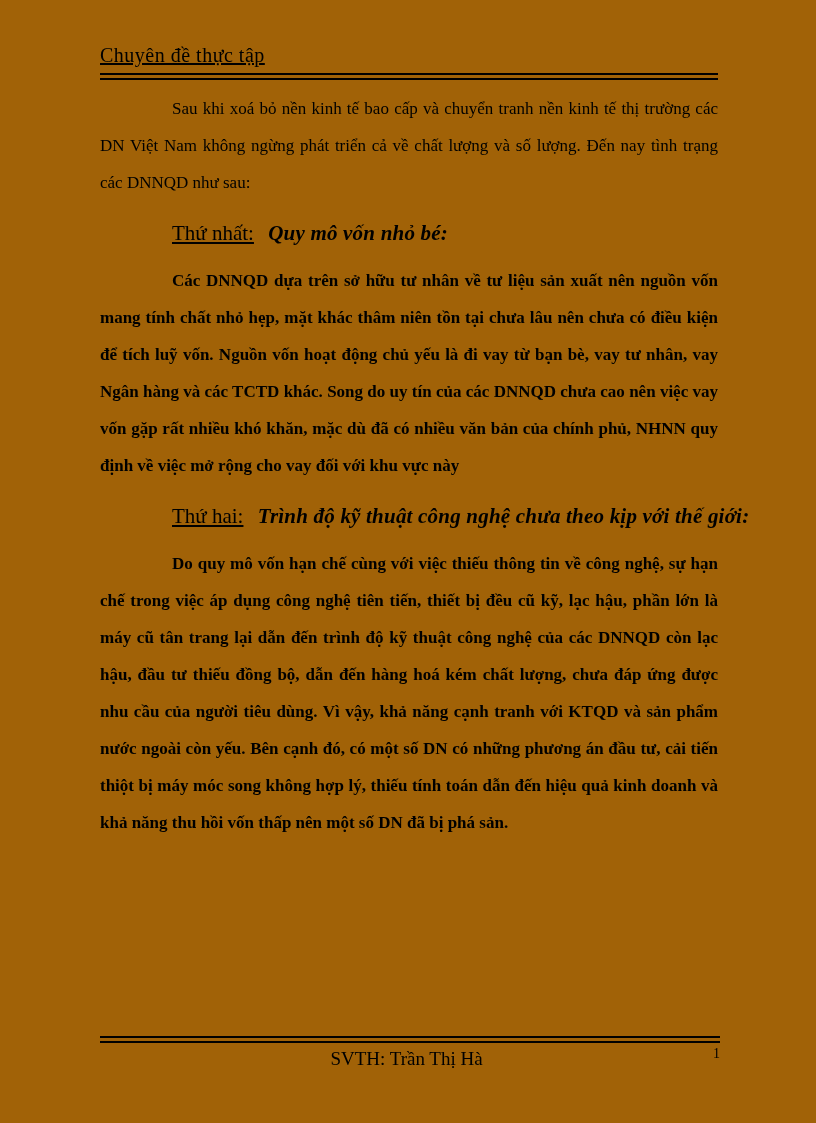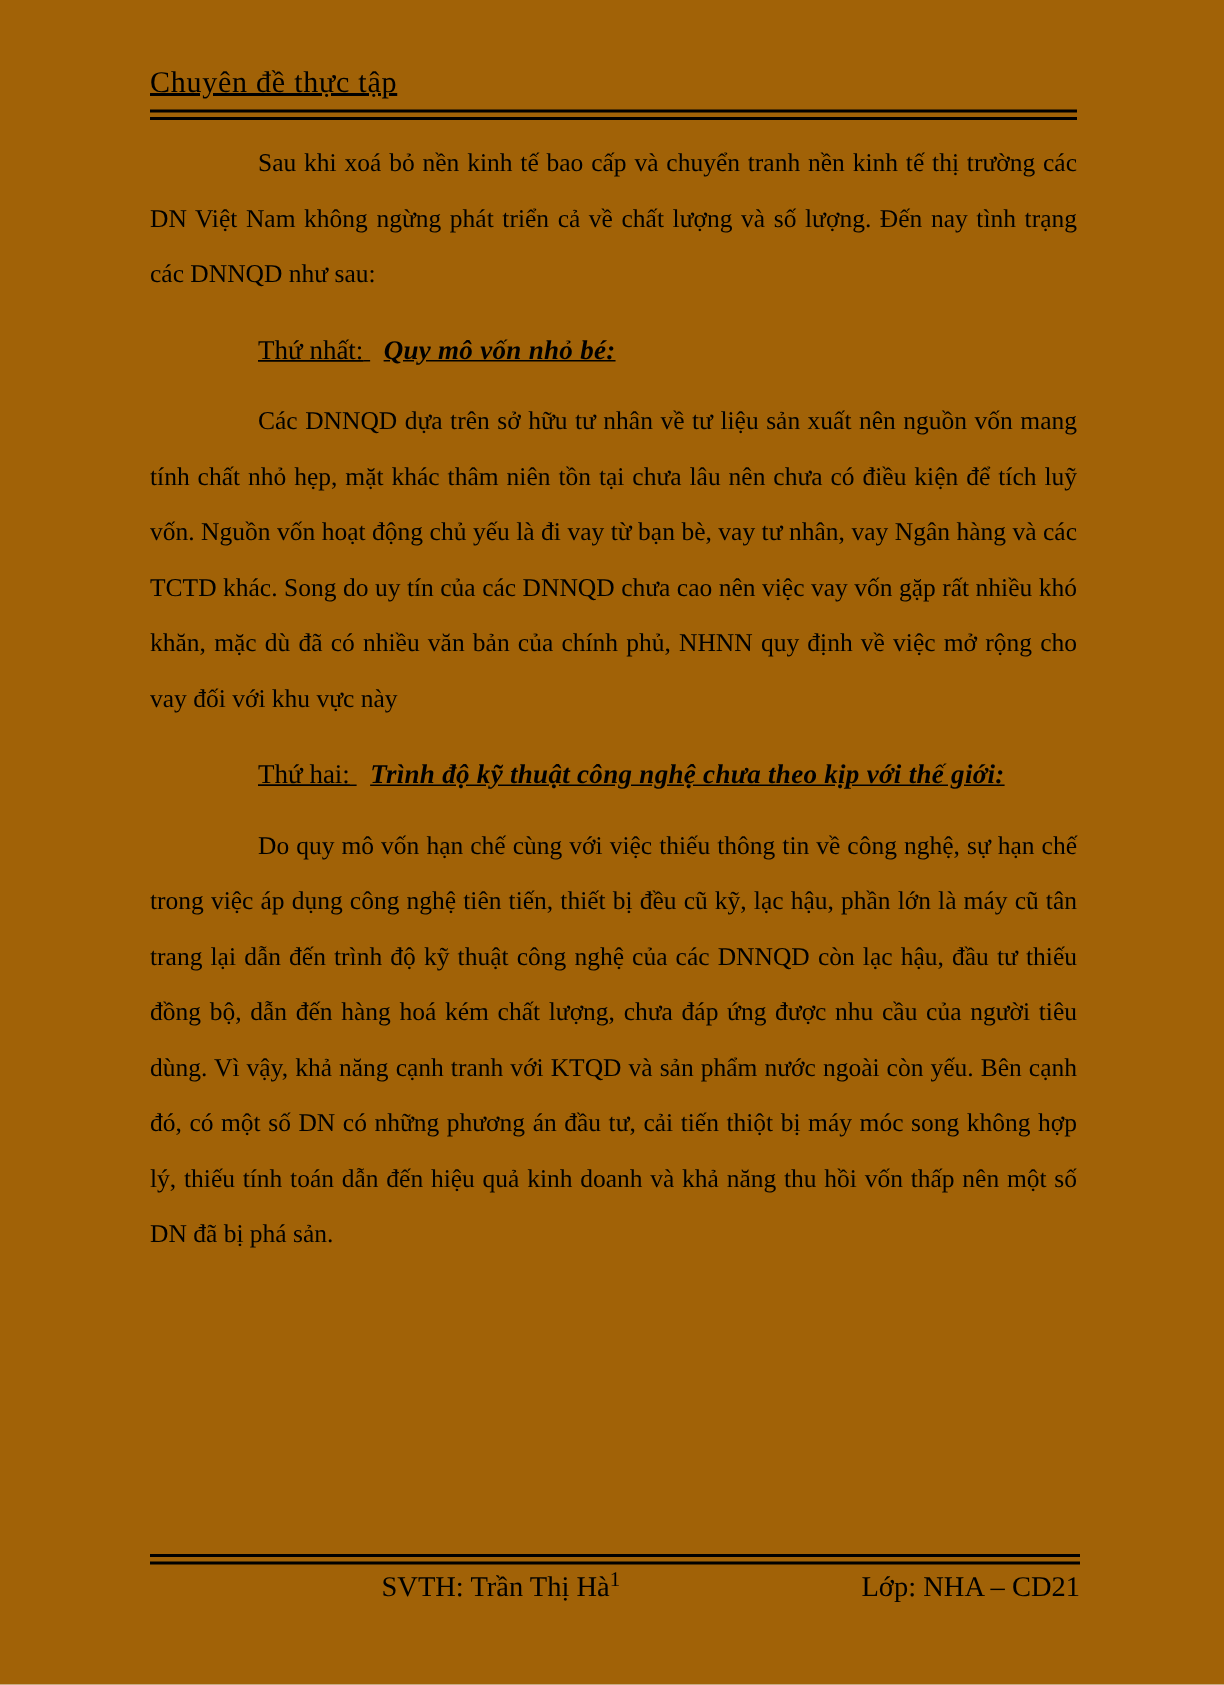--- a/index.html
+++ b/index.html
@@ -26,46 +26,45 @@
   .doc-header .hdr-text { text-decoration: underline; }
   .body-text {
     font-size: 17px;
     line-height: 37px;
     text-align: justify;
     text-indent: 72px;
     margin: 10px 0 0 0;
   }
   .section-heading {
     margin: 14px 0 0 72px;
-    font-size: 18px;
+    font-size: 21px;
     line-height: 37px;
     white-space: nowrap;
-    text-decoration: underline;
   }
   .section-label { text-decoration: underline; }
   .section-title {
     font-weight: bold;
     font-style: italic;
     margin-left: 9px;
     letter-spacing: 0.2px;
   }
-  .section-body { margin-top: 10px; }
+  .section-body { margin-top: 10px; font-weight: bold; }
   .doc-footer {
     position: absolute;
     left: 100px;
     right: 96px;
     top: 1036px;
     border-top: 7px double #000;
     padding-top: 5px;
     font-size: 19px;
     display: flex;
     align-items: flex-start;
     justify-content: space-between;
   }
-  .footer-left  { flex: 1 1 0; text-align: right; }
+  .footer-left  { flex: 1 1 0; text-align: center; }
   .footer-center{ flex: 0 0 auto; font-size: 14px; transform: translateY(-2px); }
   .footer-right { flex: 1 1 0; text-align: right; }
 </style>
 </head>
 <body>
 
 <div class="page">
   <div class="content">
 
     <div class="doc-header">
@@ -89,15 +88,14 @@
       </div>
       <p class="body-text section-body">Do quy mô vốn hạn chế cùng với việc thiếu thông tin về công nghệ, sự hạn chế trong việc áp dụng công nghệ tiên tiến, thiết bị đều cũ kỹ, lạc hậu, phần lớn là máy cũ tân trang lại dẫn đến trình độ kỹ thuật công nghệ của các DNNQD còn lạc hậu, đầu tư thiếu đồng bộ, dẫn đến hàng hoá kém chất lượng, chưa đáp ứng được nhu cầu của người tiêu dùng. Vì vậy, khả năng cạnh tranh với KTQD và sản phẩm nước ngoài còn yếu. Bên cạnh đó, có một số DN có những phương án đầu tư, cải tiến thiột bị máy móc song không hợp lý, thiếu tính toán dẫn đến hiệu quả kinh doanh và khả năng thu hồi vốn thấp nên một số DN đã bị phá sản.</p>
     </div>
 
 
   </div>
 
   <div class="doc-footer">
     <span class="footer-left">SVTH: Trần Thị Hà</span>
     <span class="footer-center">1</span>
-    <span class="footer-right">Lớp: NHA – CD21</span>
   </div>
 </div>
 
 </body></html>

